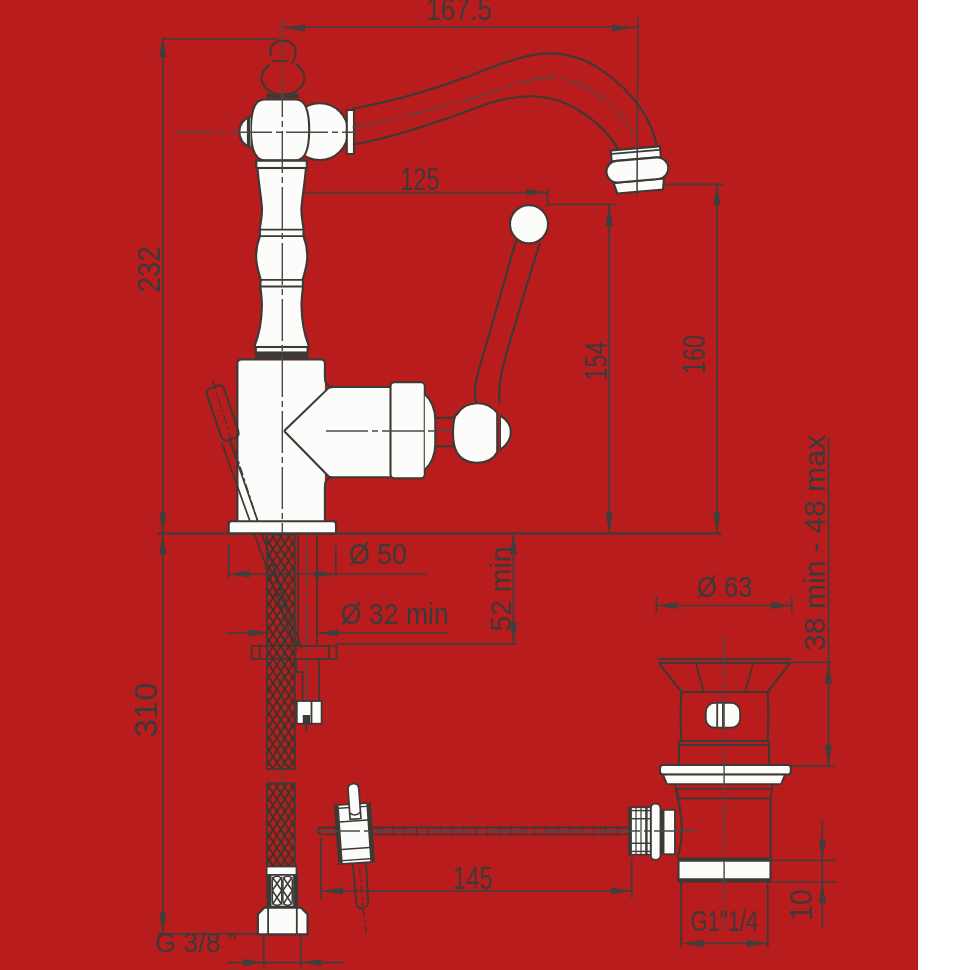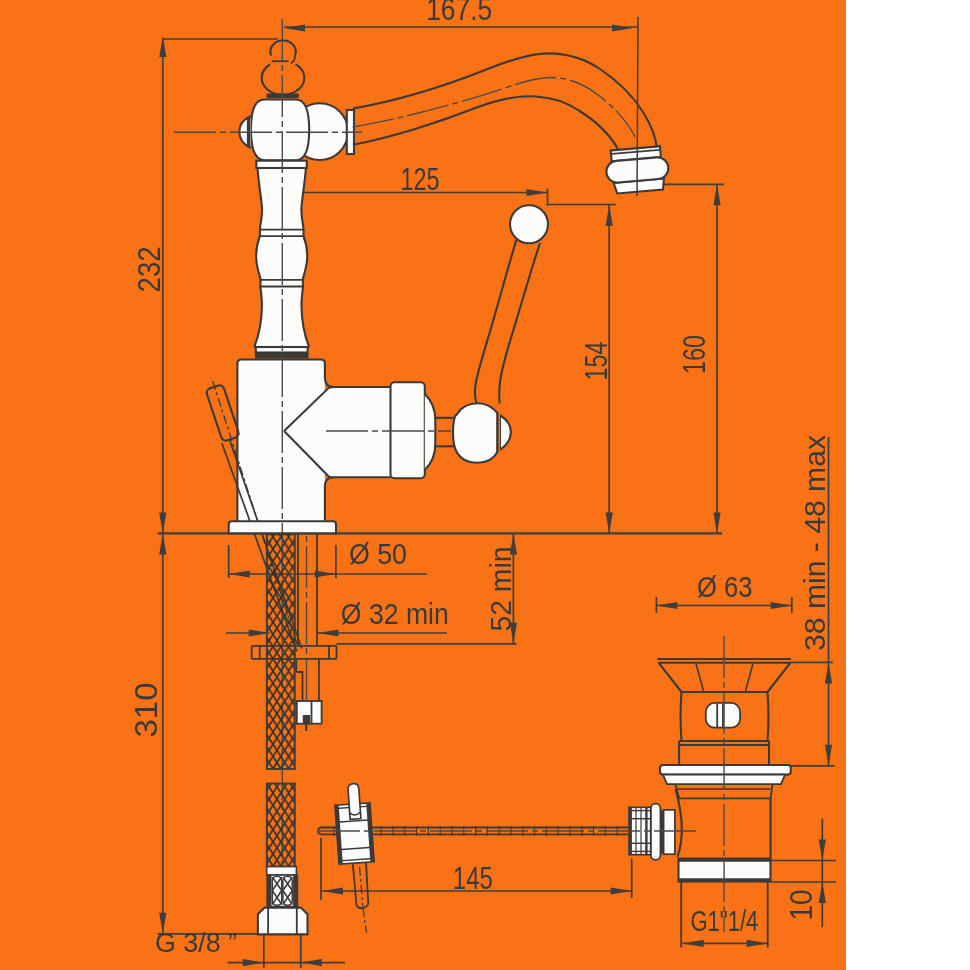--- a/index.html
+++ b/index.html
@@ -1,16 +1,16 @@
 <!DOCTYPE html>
 <html><head>
 <meta charset="utf-8">
 <style>
   html,body{margin:0;padding:0;background:#ffffff;}
-  #wrap{width:846px;height:970px;background:#f97316;position:relative;overflow:hidden;}
+  #wrap{width:918px;height:970px;background:#b91c1c;position:relative;overflow:hidden;}
   svg{display:block;}
   text{font-family:"Liberation Sans", sans-serif; fill:#3a3a3a;}
 </style>
 </head>
 <body>
 <div id="wrap">
 <svg width="970" height="970" viewBox="0 0 970 970">
 <defs>
   <pattern id="braid" width="7.8" height="12.2" patternUnits="userSpaceOnUse">
     <path d="M0,0 L7.8,12.2 M7.8,0 L0,12.2 M-7.8,0 L0,12.2 M15.6,0 L7.8,12.2" stroke="#37322c" stroke-width="1.75" fill="none"></path>

